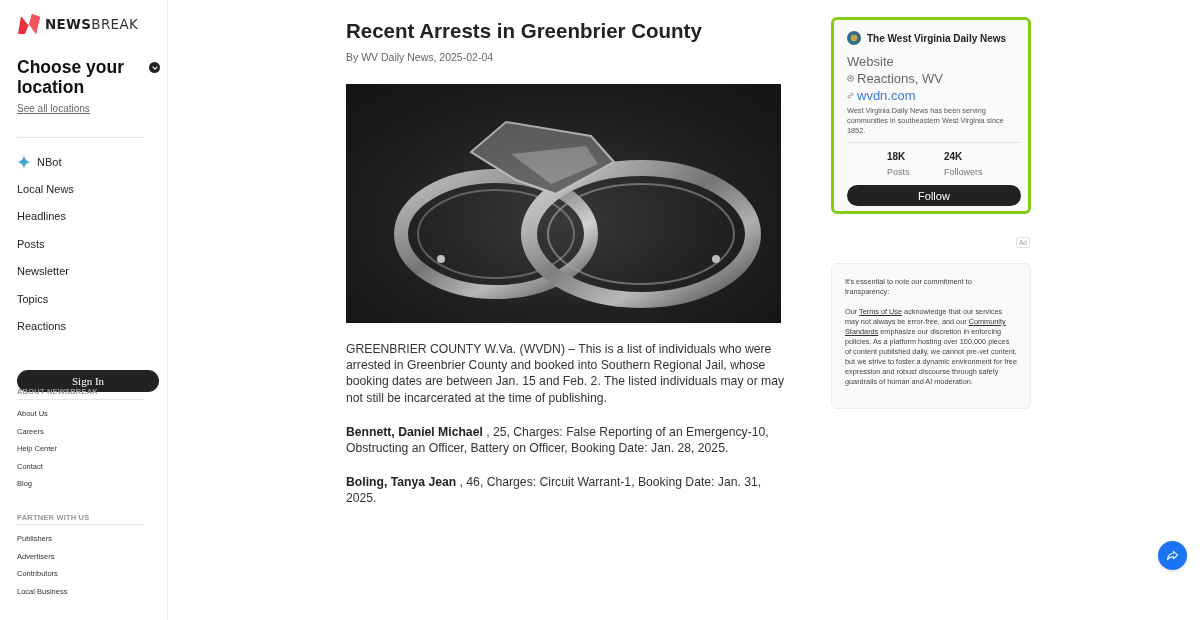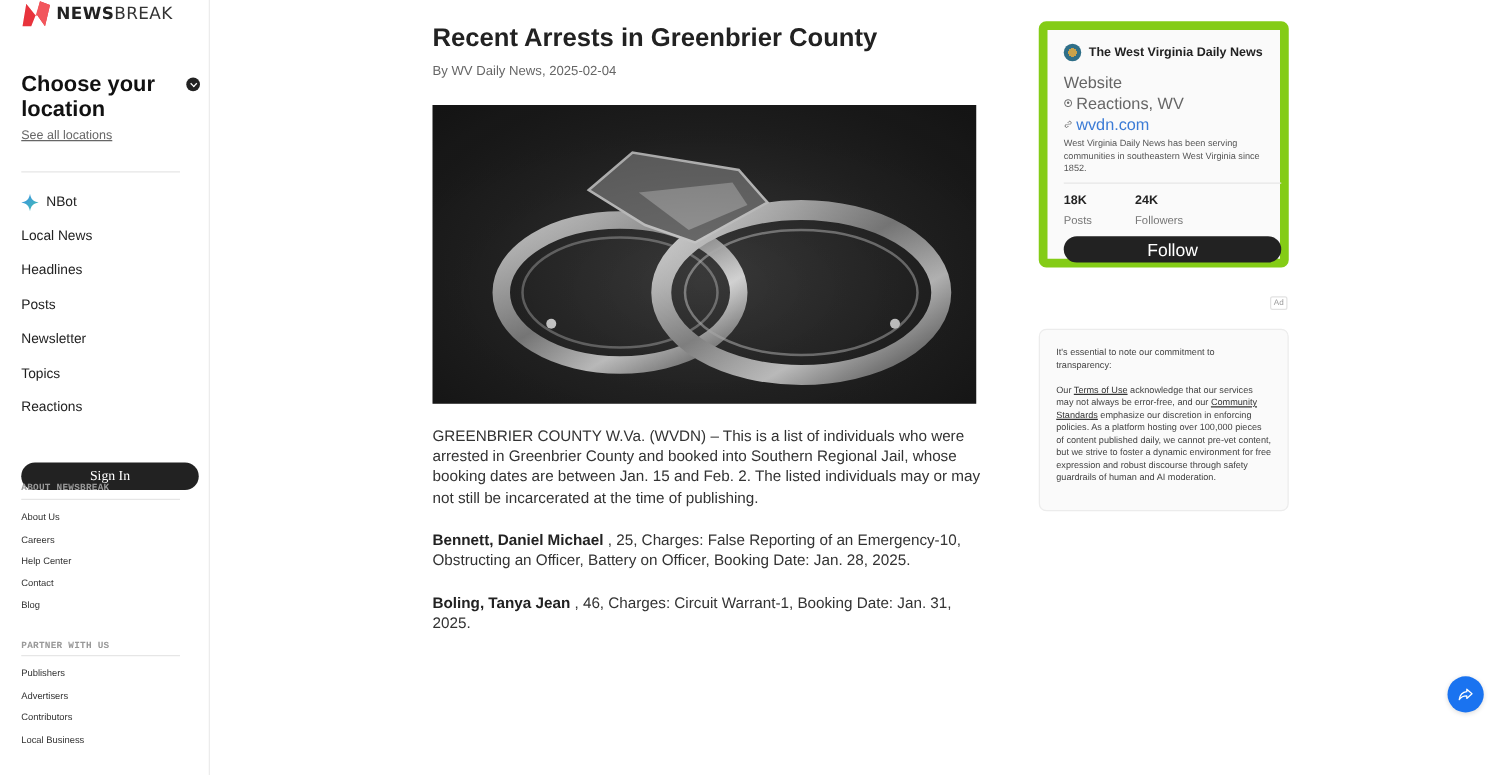--- a/index.html
+++ b/index.html
@@ -1,60 +1,60 @@
 <!DOCTYPE html>
 <html><head>
 <meta charset="utf-8">
 <style>
   * { box-sizing: border-box; margin: 0; padding: 0; }
   html, body { width: 1200px; height: 620px; overflow: hidden; background: #fff; }
   body { font-family: "Liberation Sans", sans-serif; color: #222; position: relative; }
 
   
   .sidebar { position: absolute; left: 0; top: 0; width: 168px; height: 620px; border-right: 1px solid #ececec; padding-left: 17px; }
-  .logo { position: absolute; left: 17px; top: 0; display: flex; align-items: center; }
+  .logo { position: absolute; left: 17px; top: 13px; display: flex; align-items: center; }
   .logo svg { width: 24px; height: 22px; }
   .logo-text { font-family: "DejaVu Sans", sans-serif; font-size: 13.5px; letter-spacing: 0.3px; color: #333; margin-left: 4px; }
   .logo-text b { font-weight: bold; color: #222; }
   .loc-title { position: absolute; left: 17px; top: 57px; width: 110px; font-size: 17.5px; font-weight: bold; line-height: 20px; color: #111; }
   .loc-chevron { position: absolute; left: 149px; top: 62px; width: 11px; height: 11px; border-radius: 50%; background: #222; }
   .loc-chevron::after { content: ""; position: absolute; left: 3.5px; top: 2.5px; width: 3px; height: 3px; border-right: 1.2px solid #fff; border-bottom: 1.2px solid #fff; transform: rotate(45deg); }
   .see-all { position: absolute; left: 17px; top: 103px; font-size: 10px; color: #666; text-decoration: underline; }
   .divider { position: absolute; left: 17px; width: 127px; height: 1px; background: #e6e6e6; }
   .nav { position: absolute; left: 17px; top: 148px; }
   .nav-item { height: 27.4px; display: flex; align-items: center; font-size: 11px; color: #222; text-align: right; }
   .nav-item svg { width: 14px; height: 14px; margin-right: 6px; }
   .signin { position: absolute; left: 17px; top: 345px; width: 142px; height: 22px; border-radius: 11px; background: #222; color: #fff; font-size: 11px; display: flex; align-items: center; justify-content: center; }
-  .sec-head { position: absolute; left: 17px; font-size: 7.5px; font-weight: bold; color: #999; letter-spacing: 0.2px; font-family: Liberation Mono, monospace; }
+  .sec-head { position: absolute; left: 17px; font-size: 7.5px; font-weight: bold; color: #999; letter-spacing: 0.2px; }
   .foot-list { position: absolute; left: 17px; text-align: center; }
   .foot-item { height: 17.5px; font-size: 7.5px; color: #333; display: flex; align-items: center; }
 
   
   .article { position: absolute; left: 346px; top: 0; width: 436px; }
   .title { position: absolute; top: 19px; left: 0; font-size: 20.5px; font-weight: bold; color: #222; white-space: nowrap; }
   .byline { position: absolute; top: 51px; left: 0; font-size: 10.5px; color: #666; white-space: nowrap; }
   .hero { position: absolute; top: 84px; left: 0; width: 435px; height: 239px; background: radial-gradient(ellipse at 50% 55%, #3a3a3a 0%, #262626 55%, #1a1a1a 100%); overflow: hidden; }
   .body { position: absolute; top: 341px; left: 0; width: 440px; font-size: 12.2px; line-height: 16.2px; color: #333; }
   .body p { margin-bottom: 18px; }
   .body b { color: #222; }
 
   
-  .card { position: absolute; left: 831px; top: 17px; width: 200px; height: 197px; border: 7px solid #84cc16; border-radius: 6px; background: #fafafa; padding: 0 13px; }
+  .card { position: absolute; left: 831px; top: 17px; width: 200px; height: 197px; border: 3px solid #84cc16; border-radius: 6px; background: #fafafa; padding: 0 13px; }
   .pub-row { position: absolute; left: 13px; top: 11px; display: flex; align-items: center; }
   .pub-avatar { width: 14px; height: 14px; border-radius: 50%; background: radial-gradient(circle at 50% 50%, #c9a24a 0 35%, #2f6f88 36% 100%); margin-right: 6px; }
   .pub-name { font-size: 10px; font-weight: bold; color: #222; white-space: nowrap; }
   .card-small { position: absolute; left: 13px; font-size: 13px; color: #666; white-space: nowrap; display: flex; align-items: center; }
   .card-small svg { width: 7px; height: 7px; margin-right: 3px; }
   .card-link { color: #3b7bd6; }
   .card-desc { position: absolute; left: 13px; top: 86px; width: 174px; font-size: 7.3px; line-height: 10px; color: #555; }
   .card-div { position: absolute; left: 13px; top: 122px; width: 174px; height: 1px; background: #e6e6e6; }
-  .stat { position: absolute; top: 131px; }
+  .stat { position: absolute; top: 131px; margin-left: 40px; }
   .stat-num { font-size: 10px; font-weight: bold; color: #222; }
   .stat-label { font-size: 9px; color: #777; margin-top: 5px; }
-  .follow { position: absolute; left: 13px; top: 165px; width: 174px; height: 21px; border-radius: 11px; background: #222; color: #fff; font-size: 14px; display: flex; align-items: center; justify-content: center; }
+  .follow { position: absolute; left: 13px; top: 165px; width: 174px; height: 21px; border-radius: 11px; background: #222; color: #fff; font-size: 11px; display: flex; align-items: center; justify-content: center; }
   .ad { position: absolute; left: 1016px; top: 237px; width: 14px; height: 11px; border: 1px solid #e2e2e2; border-radius: 2px; font-size: 6.5px; color: #999; display: flex; align-items: center; justify-content: center; }
   .notice { position: absolute; left: 831px; top: 263px; width: 200px; height: 146px; border: 1px solid #ececec; border-radius: 6px; background: #fafafa; padding: 13px 13px; font-size: 7.3px; line-height: 10px; color: #444; }
   .notice p { margin-bottom: 10px; }
   .notice u { color: #333; }
 
   .share { position: absolute; left: 1158px; top: 541px; width: 29px; height: 29px; border-radius: 50%; background: #1a73f0; display: flex; align-items: center; justify-content: center; box-shadow: 0 1px 4px rgba(0,0,0,0.15); }
   .share svg { width: 13px; height: 13px; }
 </style>
 </head>
 <body>

